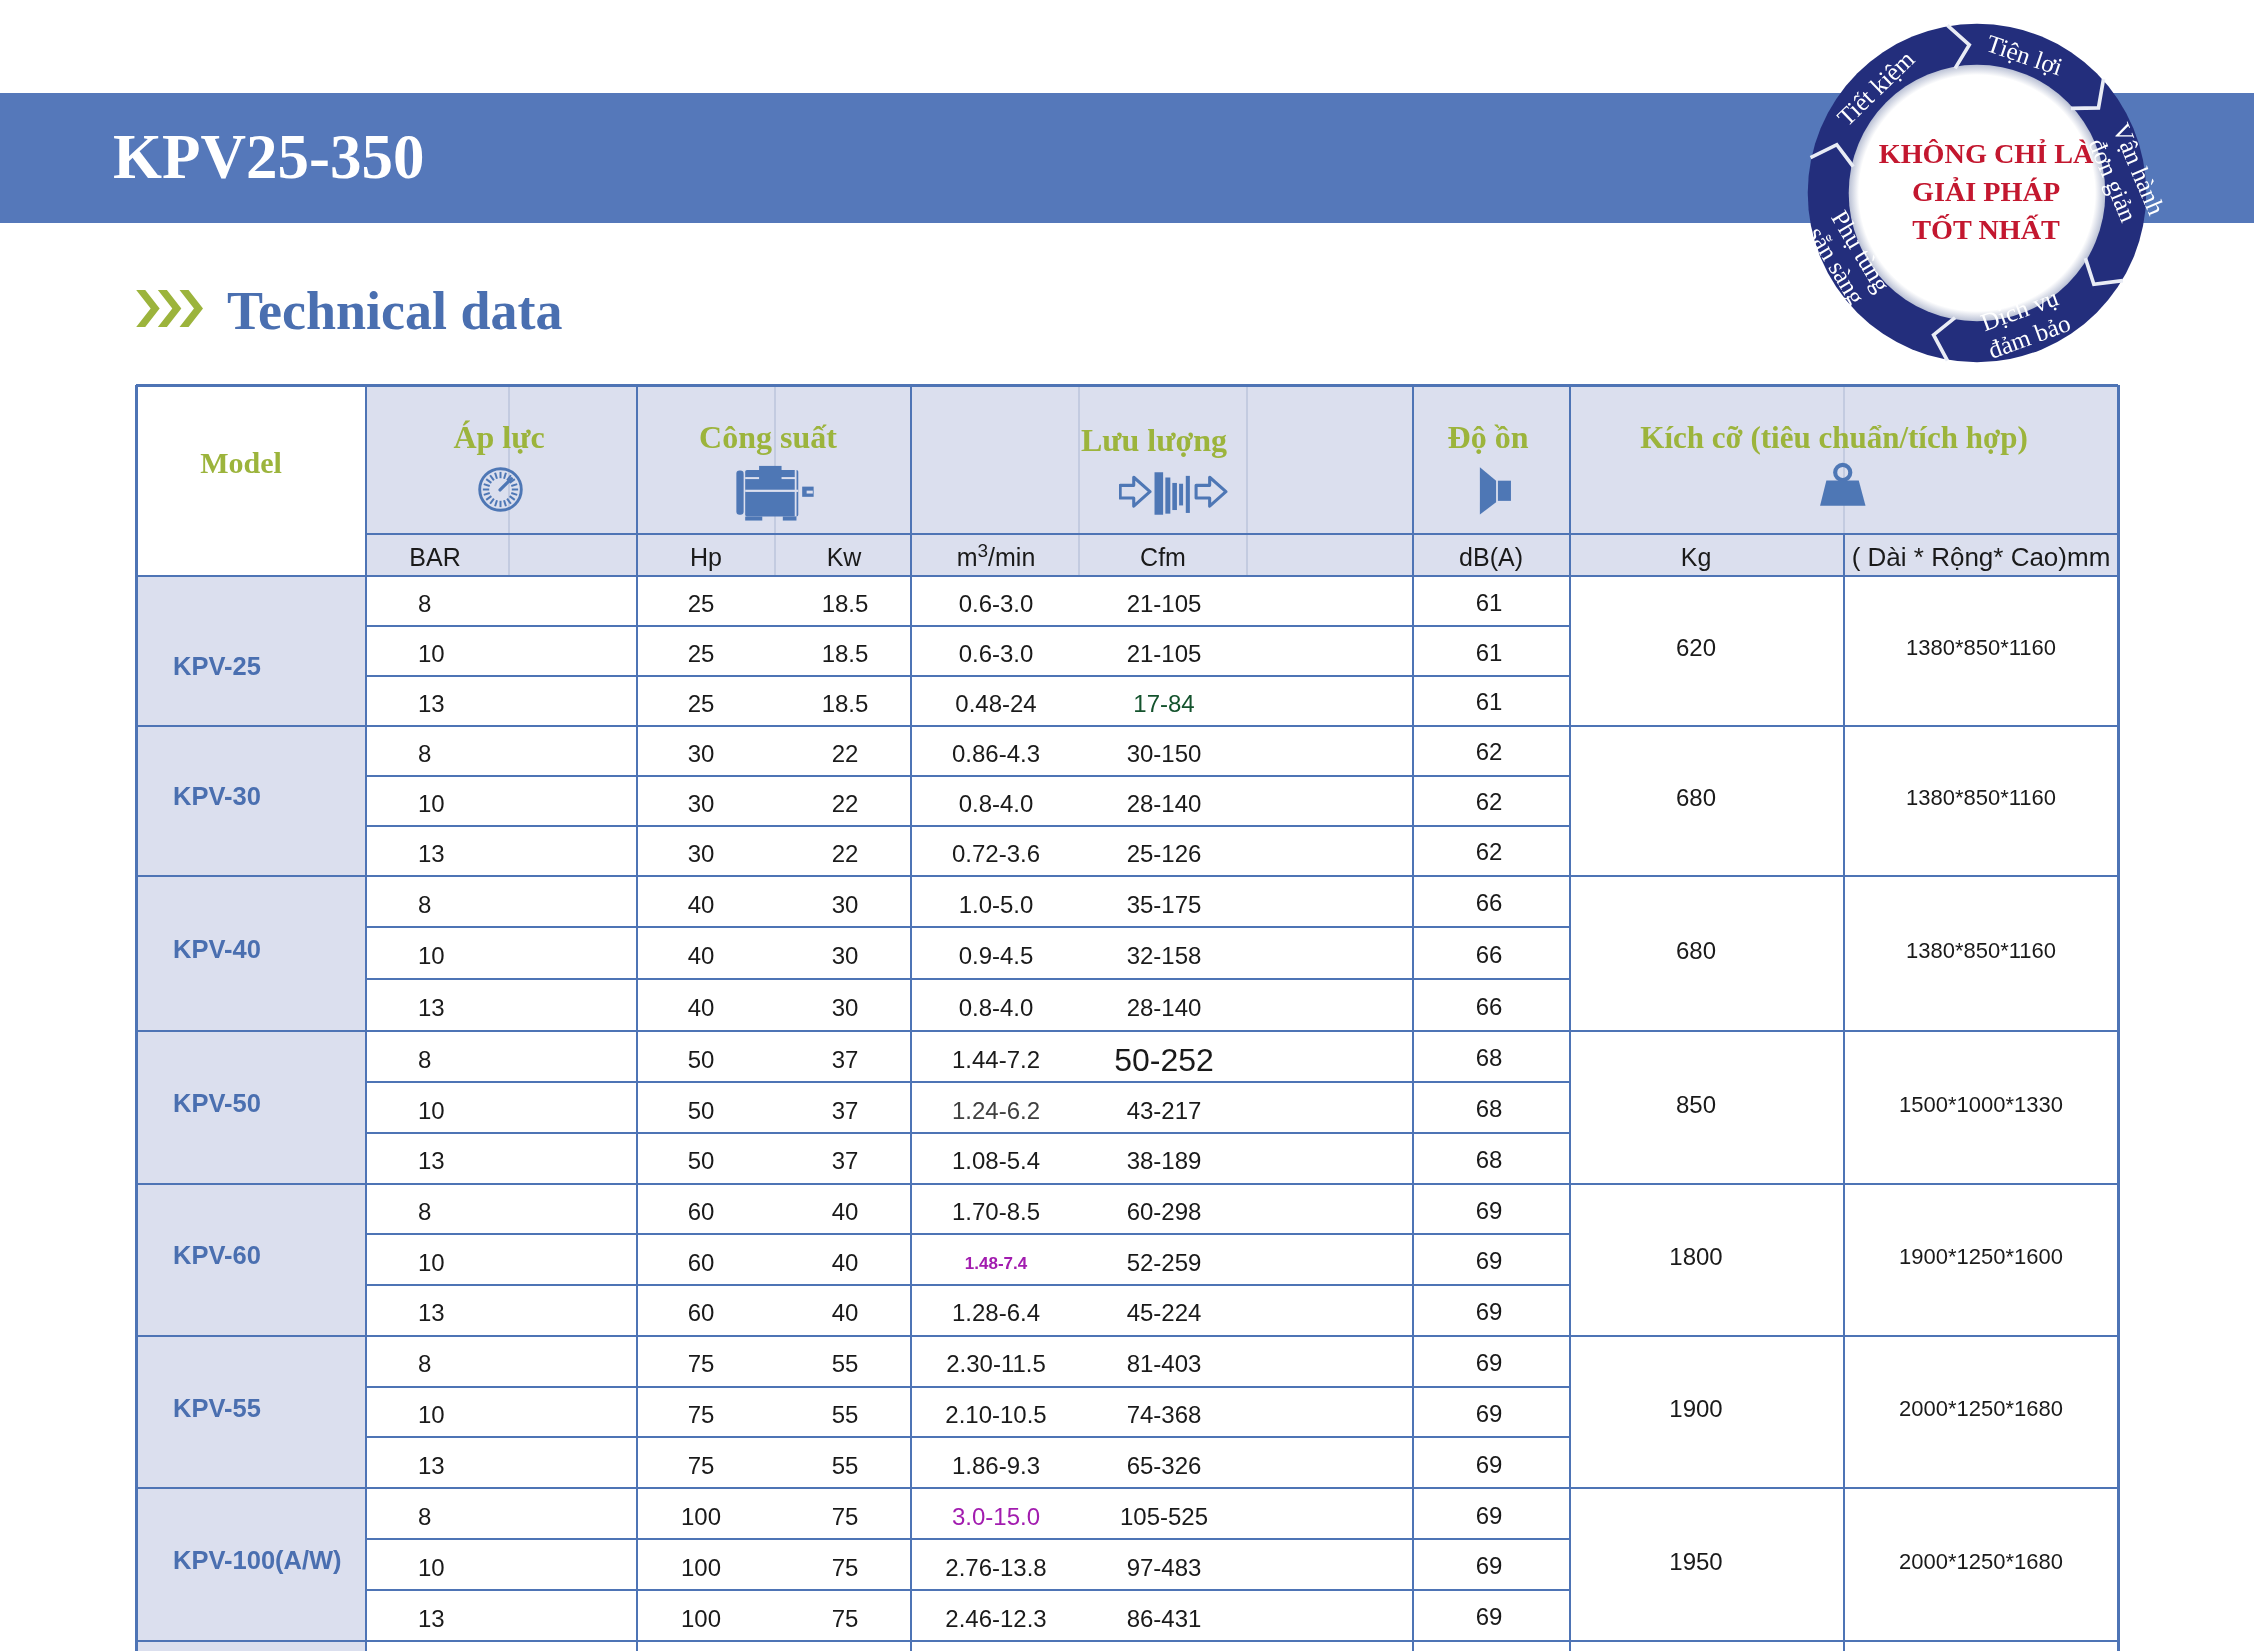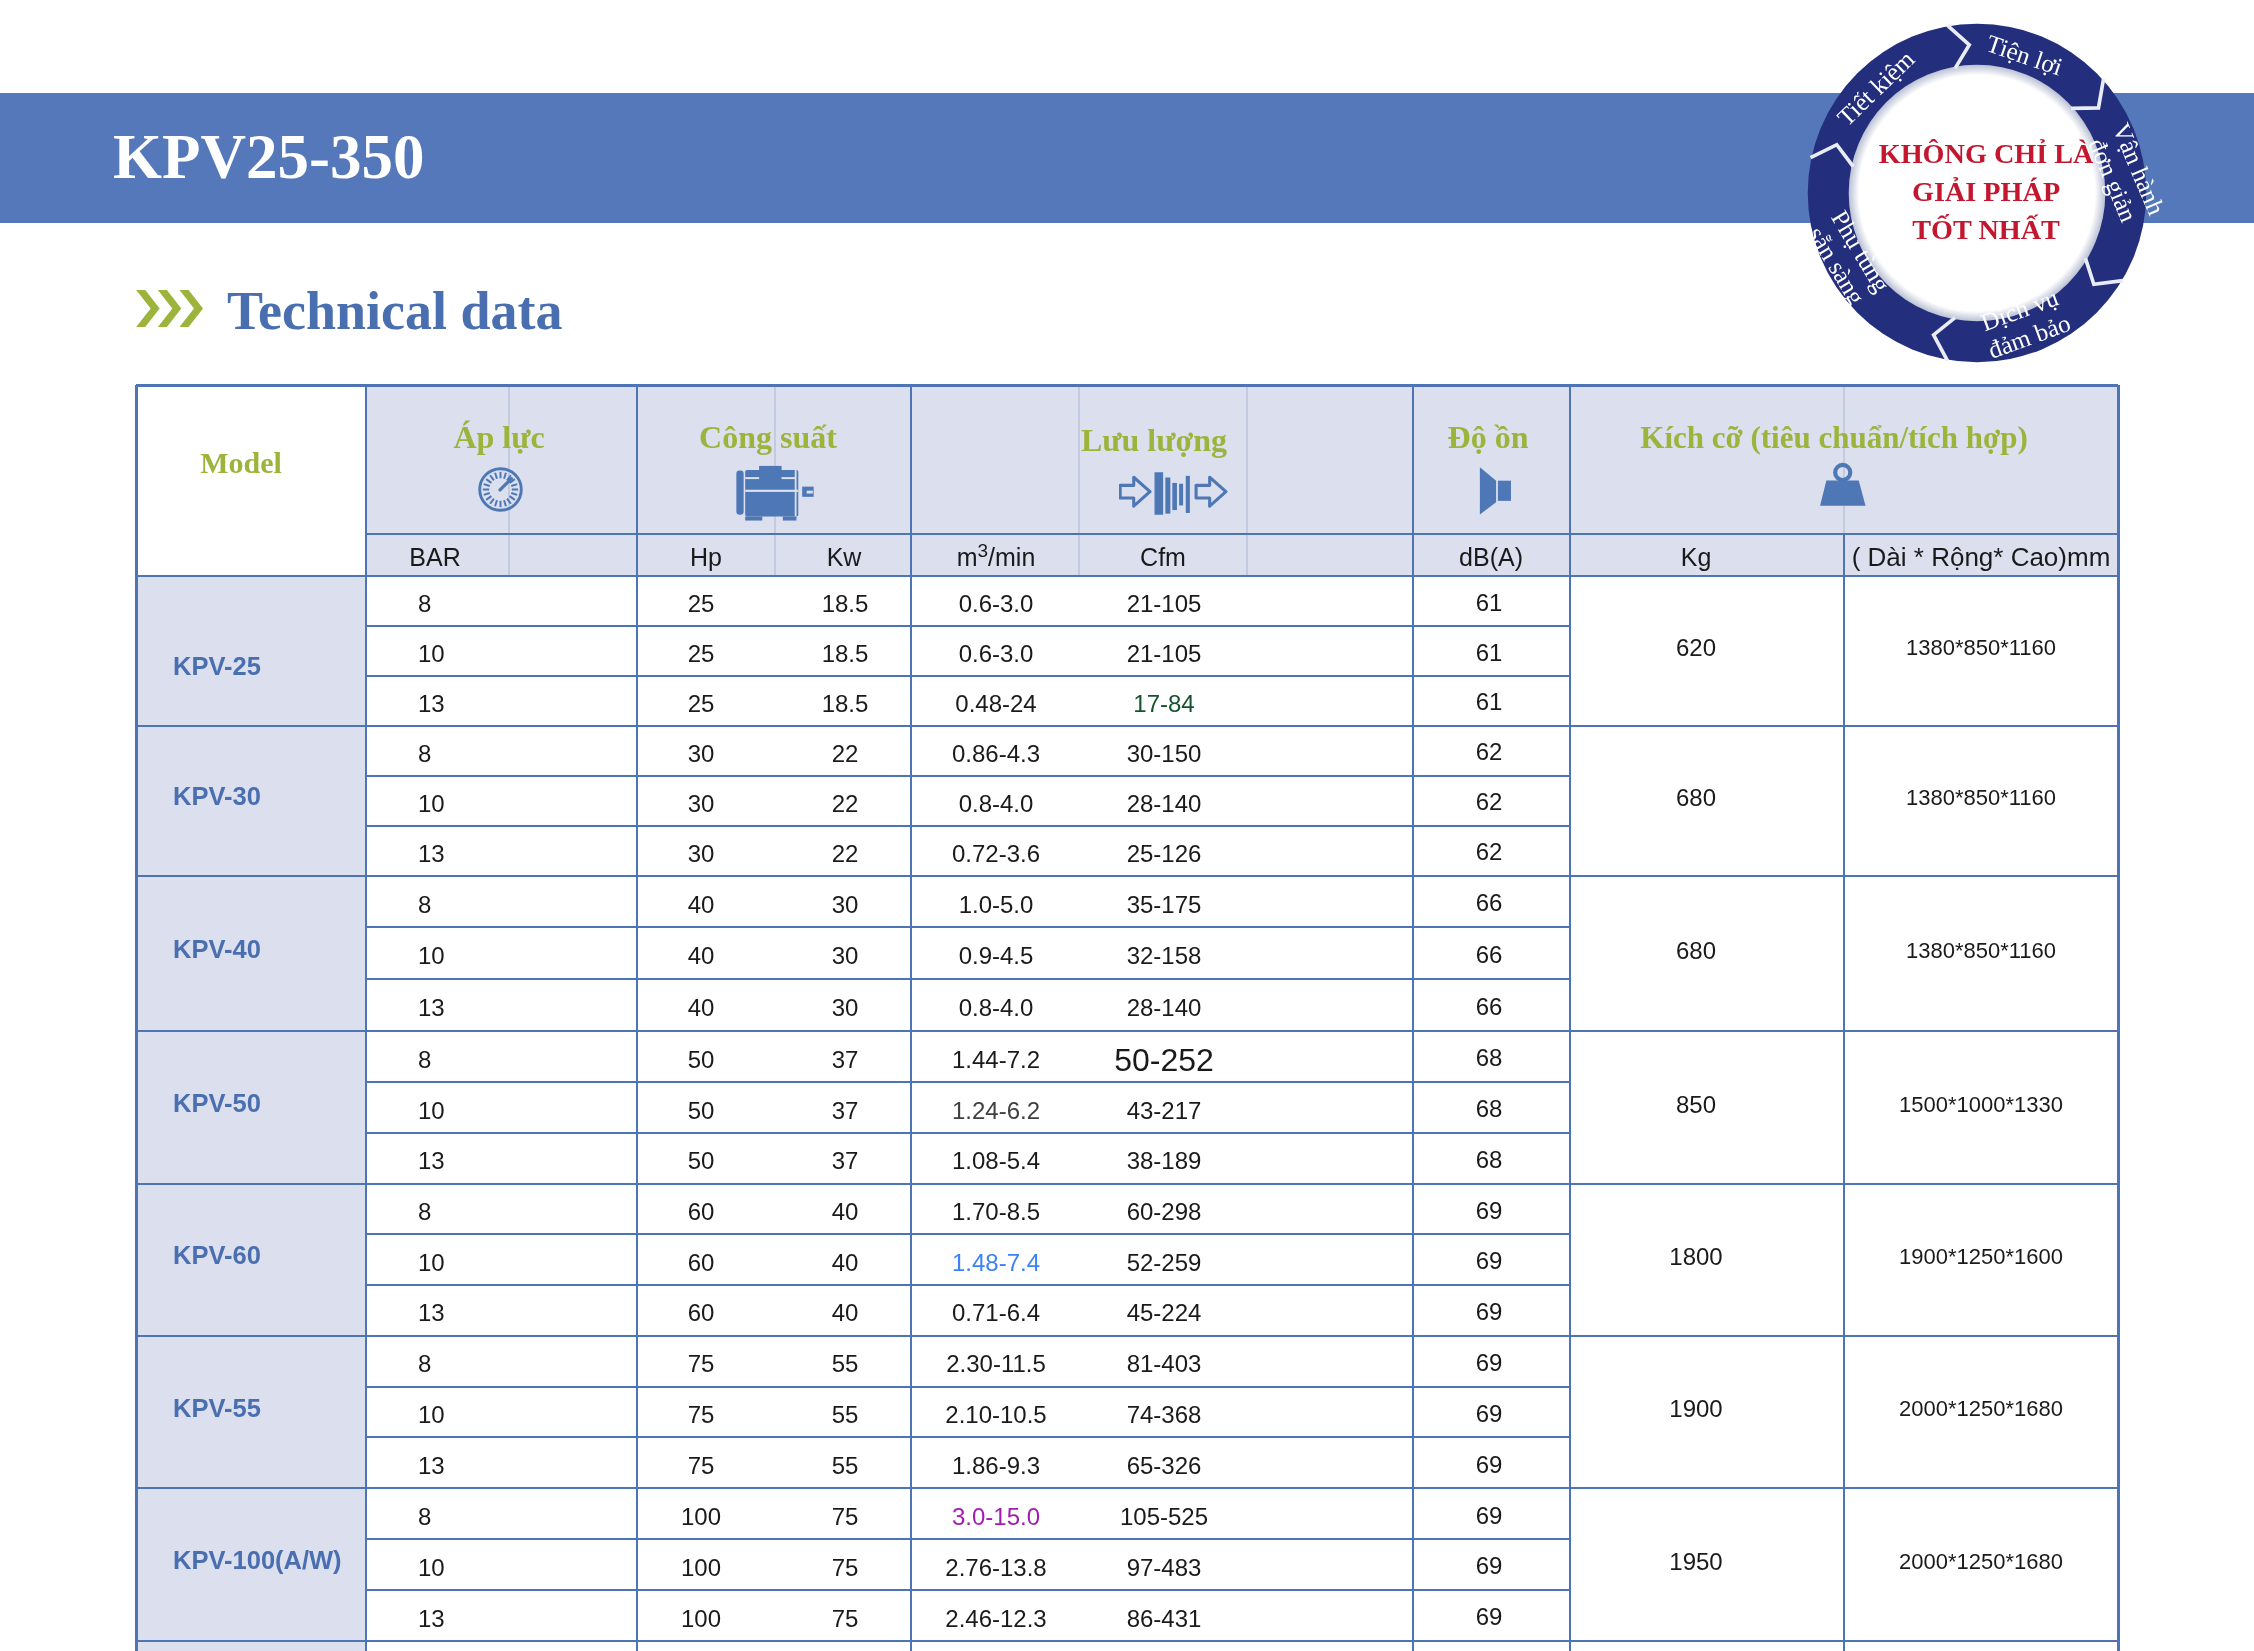--- a/index.html
+++ b/index.html
@@ -164,27 +164,27 @@
 <div style="position:absolute;left:1981px;top:1257px;transform:translate(-50%,-50%) scaleX(1);font-family:'Liberation Sans',sans-serif;font-size:22px;font-weight:400;color:#1a1a1a;white-space:nowrap;line-height:1;">1900*1250*1600</div>
 <div style="position:absolute;left:418px;top:1212px;transform:translateY(-50%) scaleX(1);transform-origin:left center;font-family:'Liberation Sans',sans-serif;font-size:24px;font-weight:400;color:#1a1a1a;white-space:nowrap;line-height:1;">8</div>
 <div style="position:absolute;left:701px;top:1212px;transform:translate(-50%,-50%) scaleX(1);font-family:'Liberation Sans',sans-serif;font-size:24px;font-weight:400;color:#1a1a1a;white-space:nowrap;line-height:1;">60</div>
 <div style="position:absolute;left:845px;top:1212px;transform:translate(-50%,-50%) scaleX(1);font-family:'Liberation Sans',sans-serif;font-size:24px;font-weight:400;color:#1a1a1a;white-space:nowrap;line-height:1;">40</div>
 <div style="position:absolute;left:996px;top:1212px;transform:translate(-50%,-50%) scaleX(1);font-family:'Liberation Sans',sans-serif;font-size:24px;font-weight:400;color:#1a1a1a;white-space:nowrap;line-height:1;">1.70-8.5</div>
 <div style="position:absolute;left:1164px;top:1212px;transform:translate(-50%,-50%) scaleX(1);font-family:'Liberation Sans',sans-serif;font-size:24px;font-weight:400;color:#1a1a1a;white-space:nowrap;line-height:1;">60-298</div>
 <div style="position:absolute;left:1489px;top:1211px;transform:translate(-50%,-50%) scaleX(1);font-family:'Liberation Sans',sans-serif;font-size:24px;font-weight:400;color:#1a1a1a;white-space:nowrap;line-height:1;">69</div>
 <div style="position:absolute;left:418px;top:1263px;transform:translateY(-50%) scaleX(1);transform-origin:left center;font-family:'Liberation Sans',sans-serif;font-size:24px;font-weight:400;color:#1a1a1a;white-space:nowrap;line-height:1;">10</div>
 <div style="position:absolute;left:701px;top:1263px;transform:translate(-50%,-50%) scaleX(1);font-family:'Liberation Sans',sans-serif;font-size:24px;font-weight:400;color:#1a1a1a;white-space:nowrap;line-height:1;">60</div>
 <div style="position:absolute;left:845px;top:1263px;transform:translate(-50%,-50%) scaleX(1);font-family:'Liberation Sans',sans-serif;font-size:24px;font-weight:400;color:#1a1a1a;white-space:nowrap;line-height:1;">40</div>
-<div style="position:absolute;left:996px;top:1263px;transform:translate(-50%,-50%) scaleX(1);font-family:'Liberation Sans',sans-serif;font-size:24px;font-weight:400;color:#3b82f6;white-space:nowrap;line-height:1;">1.48-7.4</div>
+<div style="position:absolute;left:996px;top:1263px;transform:translate(-50%,-50%) scaleX(1);font-family:'Liberation Sans',sans-serif;font-size:17px;font-weight:700;color:#a21caf;white-space:nowrap;line-height:1;">1.48-7.4</div>
 <div style="position:absolute;left:1164px;top:1263px;transform:translate(-50%,-50%) scaleX(1);font-family:'Liberation Sans',sans-serif;font-size:24px;font-weight:400;color:#1a1a1a;white-space:nowrap;line-height:1;">52-259</div>
 <div style="position:absolute;left:1489px;top:1261px;transform:translate(-50%,-50%) scaleX(1);font-family:'Liberation Sans',sans-serif;font-size:24px;font-weight:400;color:#1a1a1a;white-space:nowrap;line-height:1;">69</div>
 <div style="position:absolute;left:418px;top:1313px;transform:translateY(-50%) scaleX(1);transform-origin:left center;font-family:'Liberation Sans',sans-serif;font-size:24px;font-weight:400;color:#1a1a1a;white-space:nowrap;line-height:1;">13</div>
 <div style="position:absolute;left:701px;top:1313px;transform:translate(-50%,-50%) scaleX(1);font-family:'Liberation Sans',sans-serif;font-size:24px;font-weight:400;color:#1a1a1a;white-space:nowrap;line-height:1;">60</div>
 <div style="position:absolute;left:845px;top:1313px;transform:translate(-50%,-50%) scaleX(1);font-family:'Liberation Sans',sans-serif;font-size:24px;font-weight:400;color:#1a1a1a;white-space:nowrap;line-height:1;">40</div>
-<div style="position:absolute;left:996px;top:1313px;transform:translate(-50%,-50%) scaleX(1);font-family:'Liberation Sans',sans-serif;font-size:24px;font-weight:400;color:#1a1a1a;white-space:nowrap;line-height:1;">0.71-6.4</div>
+<div style="position:absolute;left:996px;top:1313px;transform:translate(-50%,-50%) scaleX(1);font-family:'Liberation Sans',sans-serif;font-size:24px;font-weight:400;color:#1a1a1a;white-space:nowrap;line-height:1;">1.28-6.4</div>
 <div style="position:absolute;left:1164px;top:1313px;transform:translate(-50%,-50%) scaleX(1);font-family:'Liberation Sans',sans-serif;font-size:24px;font-weight:400;color:#1a1a1a;white-space:nowrap;line-height:1;">45-224</div>
 <div style="position:absolute;left:1489px;top:1312px;transform:translate(-50%,-50%) scaleX(1);font-family:'Liberation Sans',sans-serif;font-size:24px;font-weight:400;color:#1a1a1a;white-space:nowrap;line-height:1;">69</div>
 <div style="position:absolute;left:173px;top:1409px;transform:translateY(-50%) scaleX(1);transform-origin:left center;font-family:'Liberation Sans',sans-serif;font-size:25.5px;font-weight:700;color:#4a6fb0;white-space:nowrap;line-height:1;">KPV-55</div>
 <div style="position:absolute;left:1696px;top:1409px;transform:translate(-50%,-50%) scaleX(1);font-family:'Liberation Sans',sans-serif;font-size:24px;font-weight:400;color:#1a1a1a;white-space:nowrap;line-height:1;">1900</div>
 <div style="position:absolute;left:1981px;top:1409px;transform:translate(-50%,-50%) scaleX(1);font-family:'Liberation Sans',sans-serif;font-size:22px;font-weight:400;color:#1a1a1a;white-space:nowrap;line-height:1;">2000*1250*1680</div>
 <div style="position:absolute;left:418px;top:1364px;transform:translateY(-50%) scaleX(1);transform-origin:left center;font-family:'Liberation Sans',sans-serif;font-size:24px;font-weight:400;color:#1a1a1a;white-space:nowrap;line-height:1;">8</div>
 <div style="position:absolute;left:701px;top:1364px;transform:translate(-50%,-50%) scaleX(1);font-family:'Liberation Sans',sans-serif;font-size:24px;font-weight:400;color:#1a1a1a;white-space:nowrap;line-height:1;">75</div>
 <div style="position:absolute;left:845px;top:1364px;transform:translate(-50%,-50%) scaleX(1);font-family:'Liberation Sans',sans-serif;font-size:24px;font-weight:400;color:#1a1a1a;white-space:nowrap;line-height:1;">55</div>
 <div style="position:absolute;left:996px;top:1364px;transform:translate(-50%,-50%) scaleX(1);font-family:'Liberation Sans',sans-serif;font-size:24px;font-weight:400;color:#1a1a1a;white-space:nowrap;line-height:1;">2.30-11.5</div>
 <div style="position:absolute;left:1164px;top:1364px;transform:translate(-50%,-50%) scaleX(1);font-family:'Liberation Sans',sans-serif;font-size:24px;font-weight:400;color:#1a1a1a;white-space:nowrap;line-height:1;">81-403</div>

